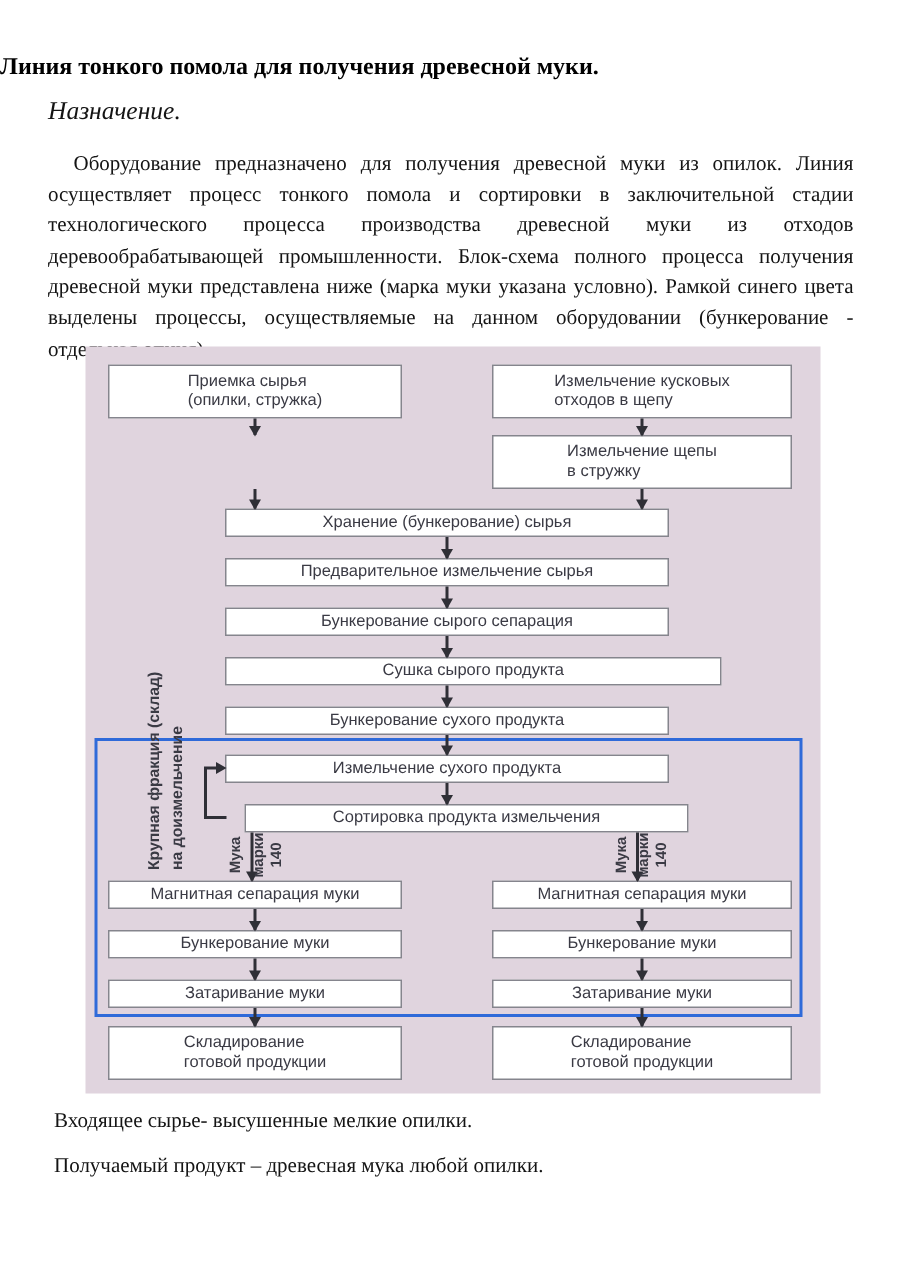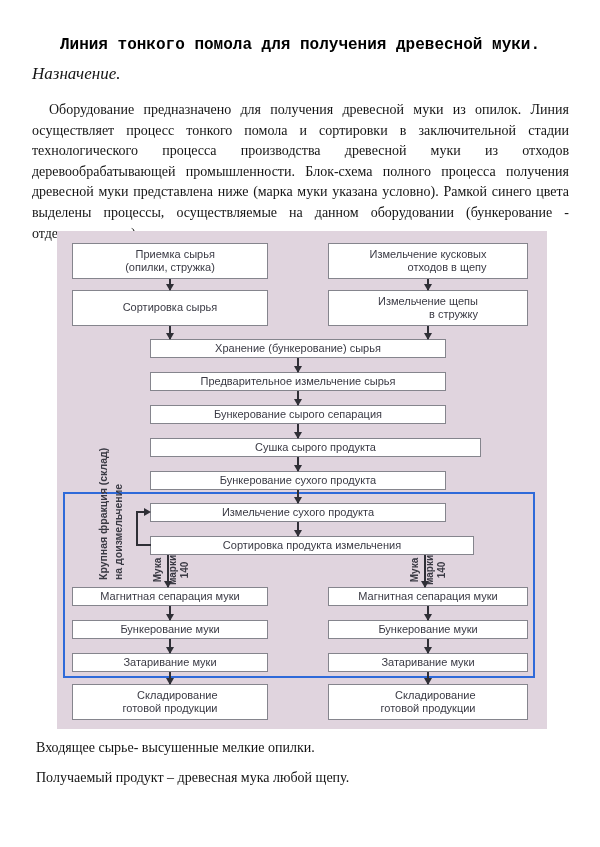--- a/index.html
+++ b/index.html
@@ -3,34 +3,34 @@
 <meta charset="utf-8">
 <style>
   :root{
     --panel-bg:#e0d4de; --box-bg:#ffffff; --box-border:#85858d;
     --frame:#2f6ad9; --arrow:#2f2f36; --node-text:#3a3a44; --doc-text:#141414;
   }
   *{margin:0;padding:0;box-sizing:border-box;}
   html,body{width:600px;height:847px;background:#ffffff;overflow:hidden;}
   body{position:relative;font-family:"Liberation Serif",serif;color:var(--doc-text);}
 
-  .doc-title{position:absolute;top:36px;left:0;width:600px;text-align:center;
-    font-size:16px;font-weight:bold;color:#000;font-family:Liberation Mono, monospace;}
+  .doc-title{position:absolute;top:36px;left:0;width:600px;
+    font-size:16px;font-weight:bold;color:#000;}
   .section-heading{position:absolute;top:64px;left:32px;font-size:17px;font-style:italic;
     }
   .intro{position:absolute;top:100px;left:32px;width:537px;font-size:14px;
     line-height:20.6px;text-align:justify;text-indent:17px;}
   .note-1{position:absolute;top:740px;left:36px;font-size:14px;}
   .note-2{position:absolute;top:770px;left:36px;font-size:14px;}
 
   .panel{position:absolute;left:57px;top:231px;width:490px;height:498px;
     background:var(--panel-bg);font-family:"Liberation Sans",sans-serif;}
 
   .fbox{position:absolute;background:var(--box-bg);border:1px solid var(--box-border);
-    display:flex;align-items:center;justify-content:center;text-align:right;
+    display:flex;align-items:center;justify-content:center;text-align:left;
     font-size:11px;line-height:1.2;color:var(--node-text);white-space:pre-line;}
 
   .frame{position:absolute;left:6px;top:261px;width:472px;height:186px;
     border:2px solid var(--frame);}
 
   .va{position:absolute;width:2px;background:var(--arrow);}
   .va::after{content:"";position:absolute;bottom:-1px;left:-3px;
     border:solid transparent;border-width:7px 4px 0 4px;border-top-color:var(--arrow);}
 
   .seg{position:absolute;background:var(--arrow);}
@@ -50,31 +50,30 @@
 <div class="intro">Оборудование предназначено для получения древесной муки из опилок. Линия осуществляет процесс тонкого помола и сортировки в заключительной стадии технологического процесса производства древесной муки из отходов деревообрабатывающей промышленности. Блок-схема полного процесса получения древесной муки представлена ниже (марка муки указана условно). Рамкой синего цвета выделены процессы, осуществляемые на данном оборудовании (бункерование - отдельная опция).</div>
 
 <div class="panel">
 
   <div class="frame"></div>
 
   <div class="fbox" style="left:15px;top:12px;width:196px;height:36px">Приемка сырья
 (опилки, стружка)</div>
   <div class="fbox" style="left:271px;top:12px;width:200px;height:36px">Измельчение кусковых
 отходов в щепу</div>
-  <div class="fbox" style="left:15px;top:59px;width:196px;height:36px">Сортировка сырья</div>
   <div class="fbox" style="left:271px;top:59px;width:200px;height:36px">Измельчение щепы
 в стружку</div>
 
   <div class="fbox" style="left:93px;top:108px;width:296px;height:19px">Хранение (бункерование) сырья</div>
   <div class="fbox" style="left:93px;top:141px;width:296px;height:19px">Предварительное измельчение сырья</div>
   <div class="fbox" style="left:93px;top:174px;width:296px;height:19px">Бункерование сырого сепарация</div>
   <div class="fbox" style="left:93px;top:207px;width:331px;height:19px">Сушка сырого продукта</div>
   <div class="fbox" style="left:93px;top:240px;width:296px;height:19px">Бункерование сухого продукта</div>
   <div class="fbox" style="left:93px;top:272px;width:296px;height:19px">Измельчение сухого продукта</div>
-  <div class="fbox" style="left:93px;top:305px;width:324px;height:19px">Сортировка продукта измельчения</div>
+  <div class="fbox" style="left:106px;top:305px;width:296px;height:19px">Сортировка продукта измельчения</div>
 
   <div class="fbox" style="left:15px;top:356px;width:196px;height:19px">Магнитная сепарация муки</div>
   <div class="fbox" style="left:271px;top:356px;width:200px;height:19px">Магнитная сепарация муки</div>
   <div class="fbox" style="left:15px;top:389px;width:196px;height:19px">Бункерование муки</div>
   <div class="fbox" style="left:271px;top:389px;width:200px;height:19px">Бункерование муки</div>
   <div class="fbox" style="left:15px;top:422px;width:196px;height:19px">Затаривание муки</div>
   <div class="fbox" style="left:271px;top:422px;width:200px;height:19px">Затаривание муки</div>
   <div class="fbox" style="left:15px;top:453px;width:196px;height:36px">Складирование
 готовой продукции</div>
   <div class="fbox" style="left:271px;top:453px;width:200px;height:36px">Складирование
@@ -108,13 +107,13 @@
 на доизмельчение</div>
   <div class="vlabel flour" style="left:82px;top:332px;width:40px;height:14px">Мука</div>
   <div class="vlabel flour" style="left:102px;top:327px;width:40px;height:24px">марки
 140</div>
   <div class="vlabel flour" style="left:339px;top:332px;width:40px;height:14px">Мука</div>
   <div class="vlabel flour" style="left:359px;top:327px;width:40px;height:24px">марки
 140</div>
 </div>
 
 <div class="note-1">Входящее сырье- высушенные мелкие опилки.</div>
-<div class="note-2">Получаемый продукт – древесная мука любой щепу.</div>
+<div class="note-2">Получаемый продукт – древесная мука любой опилки.</div>
 
 </body></html>

